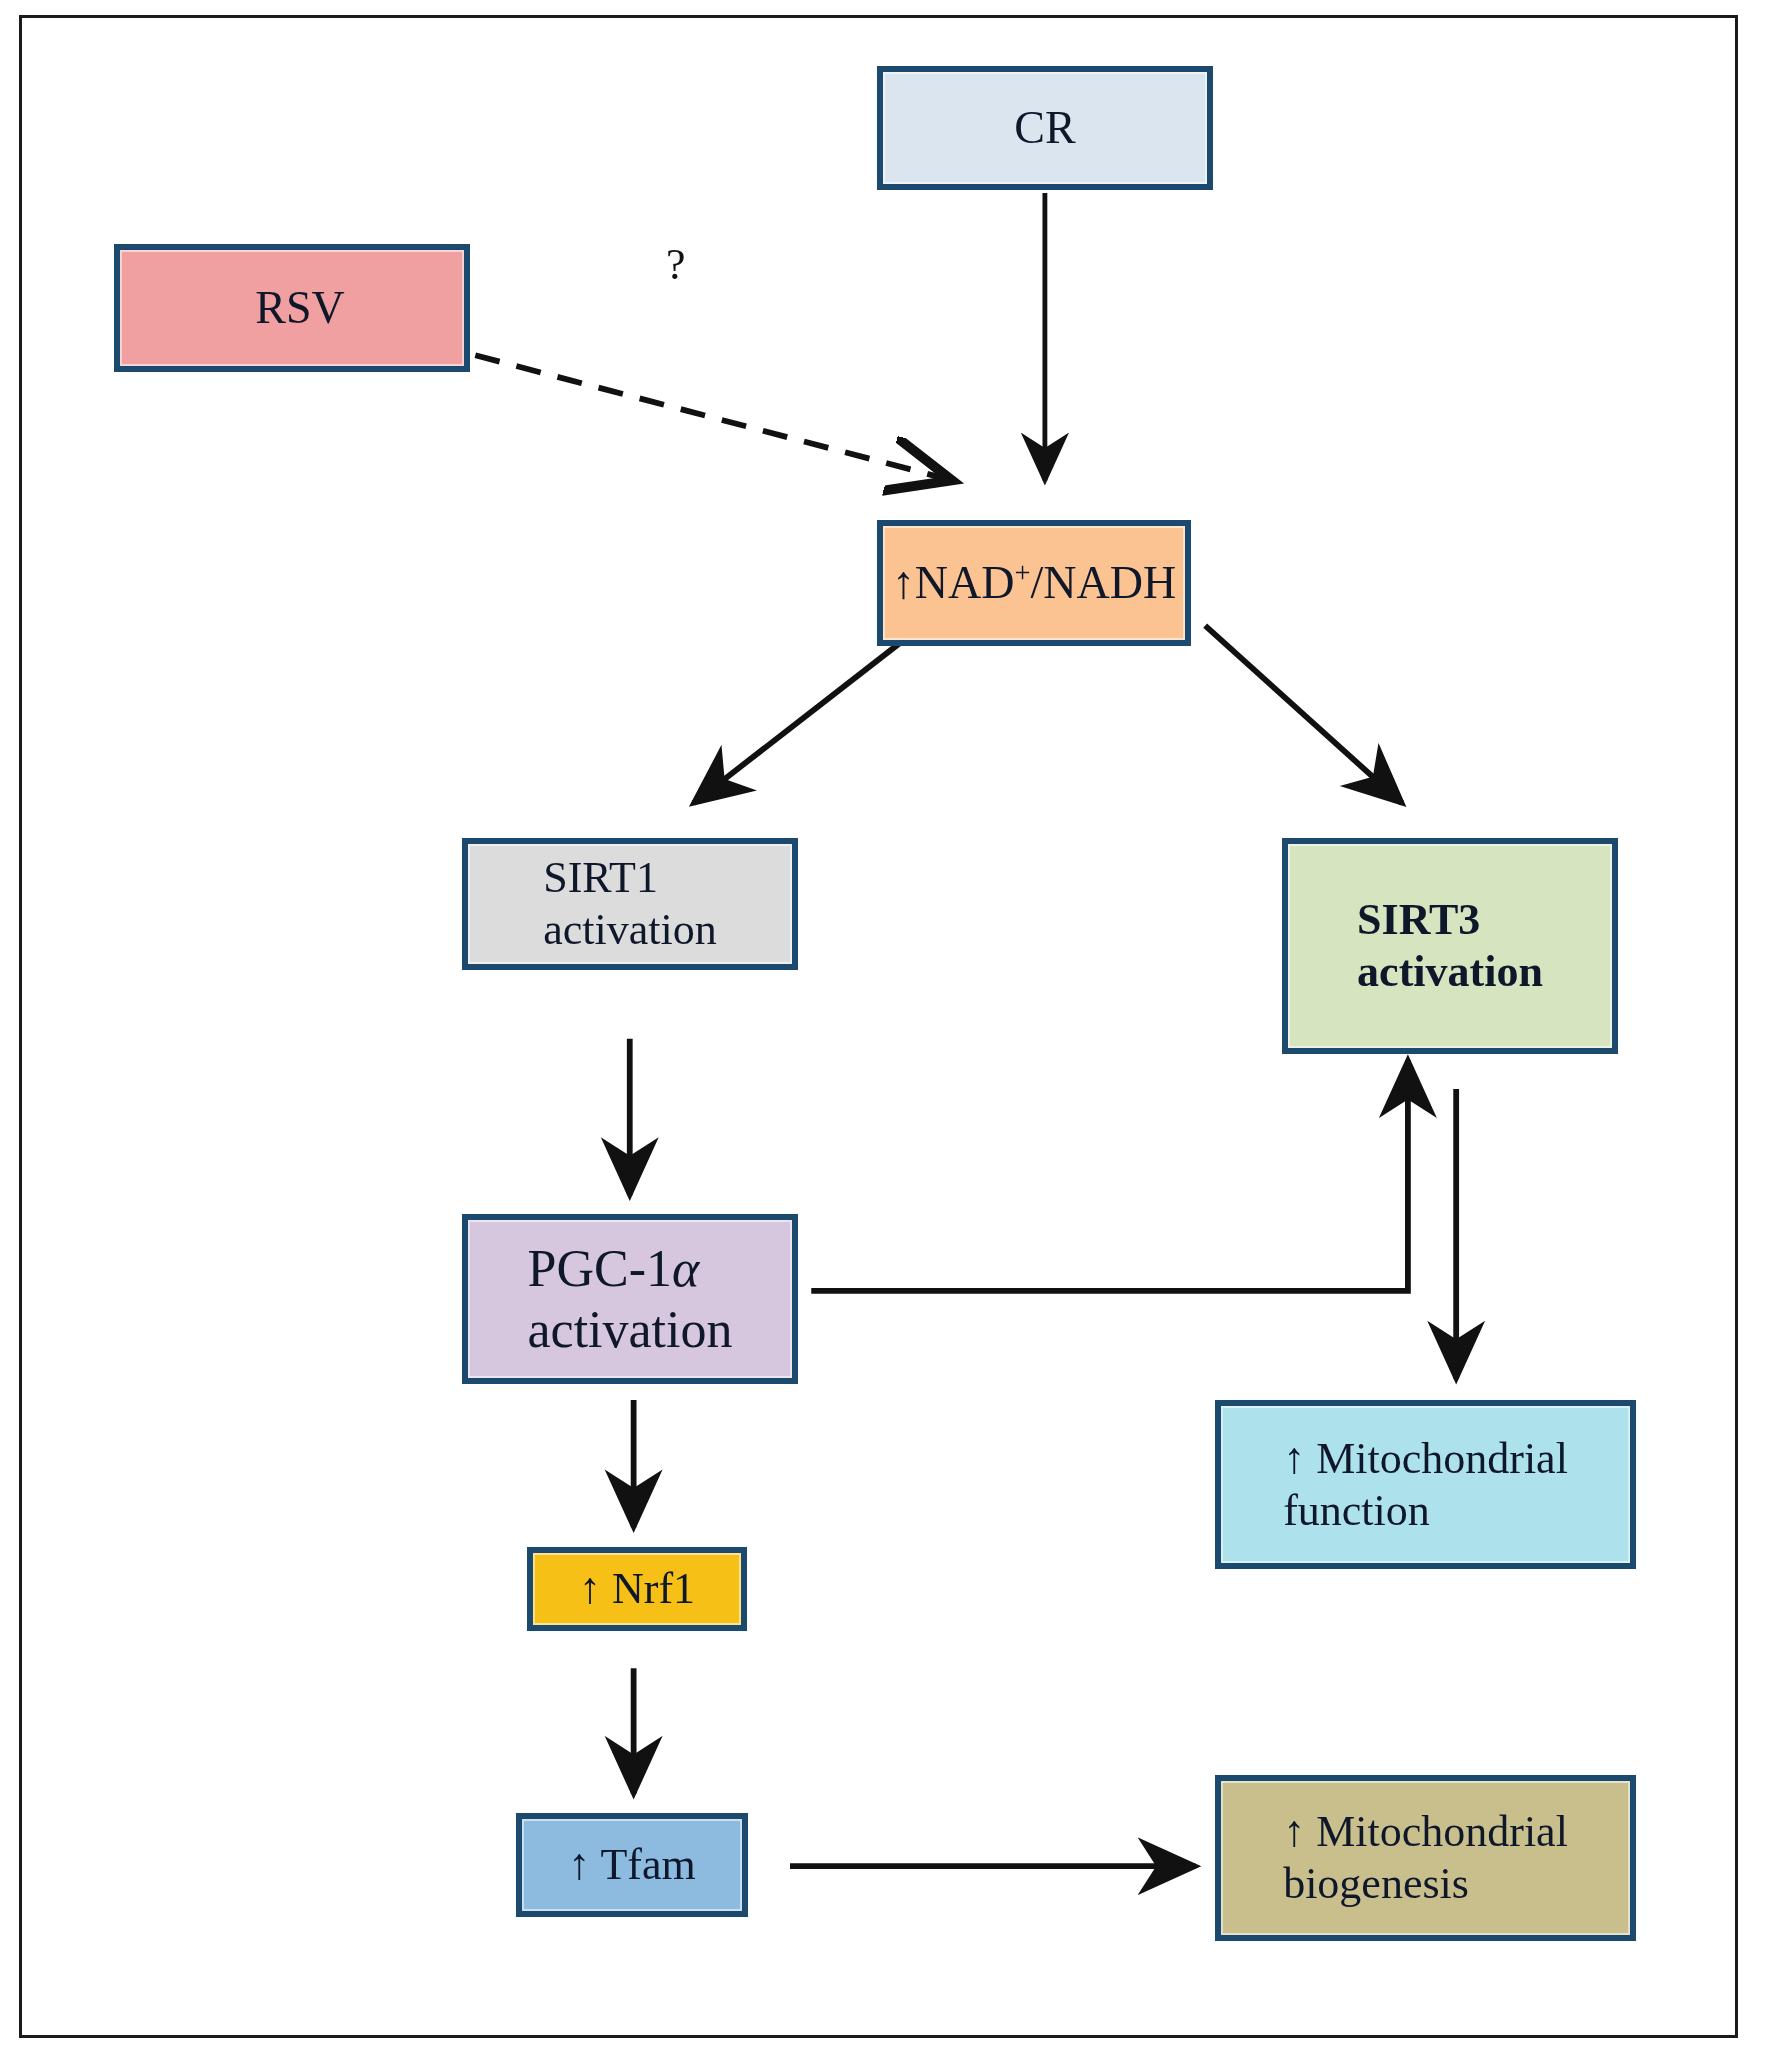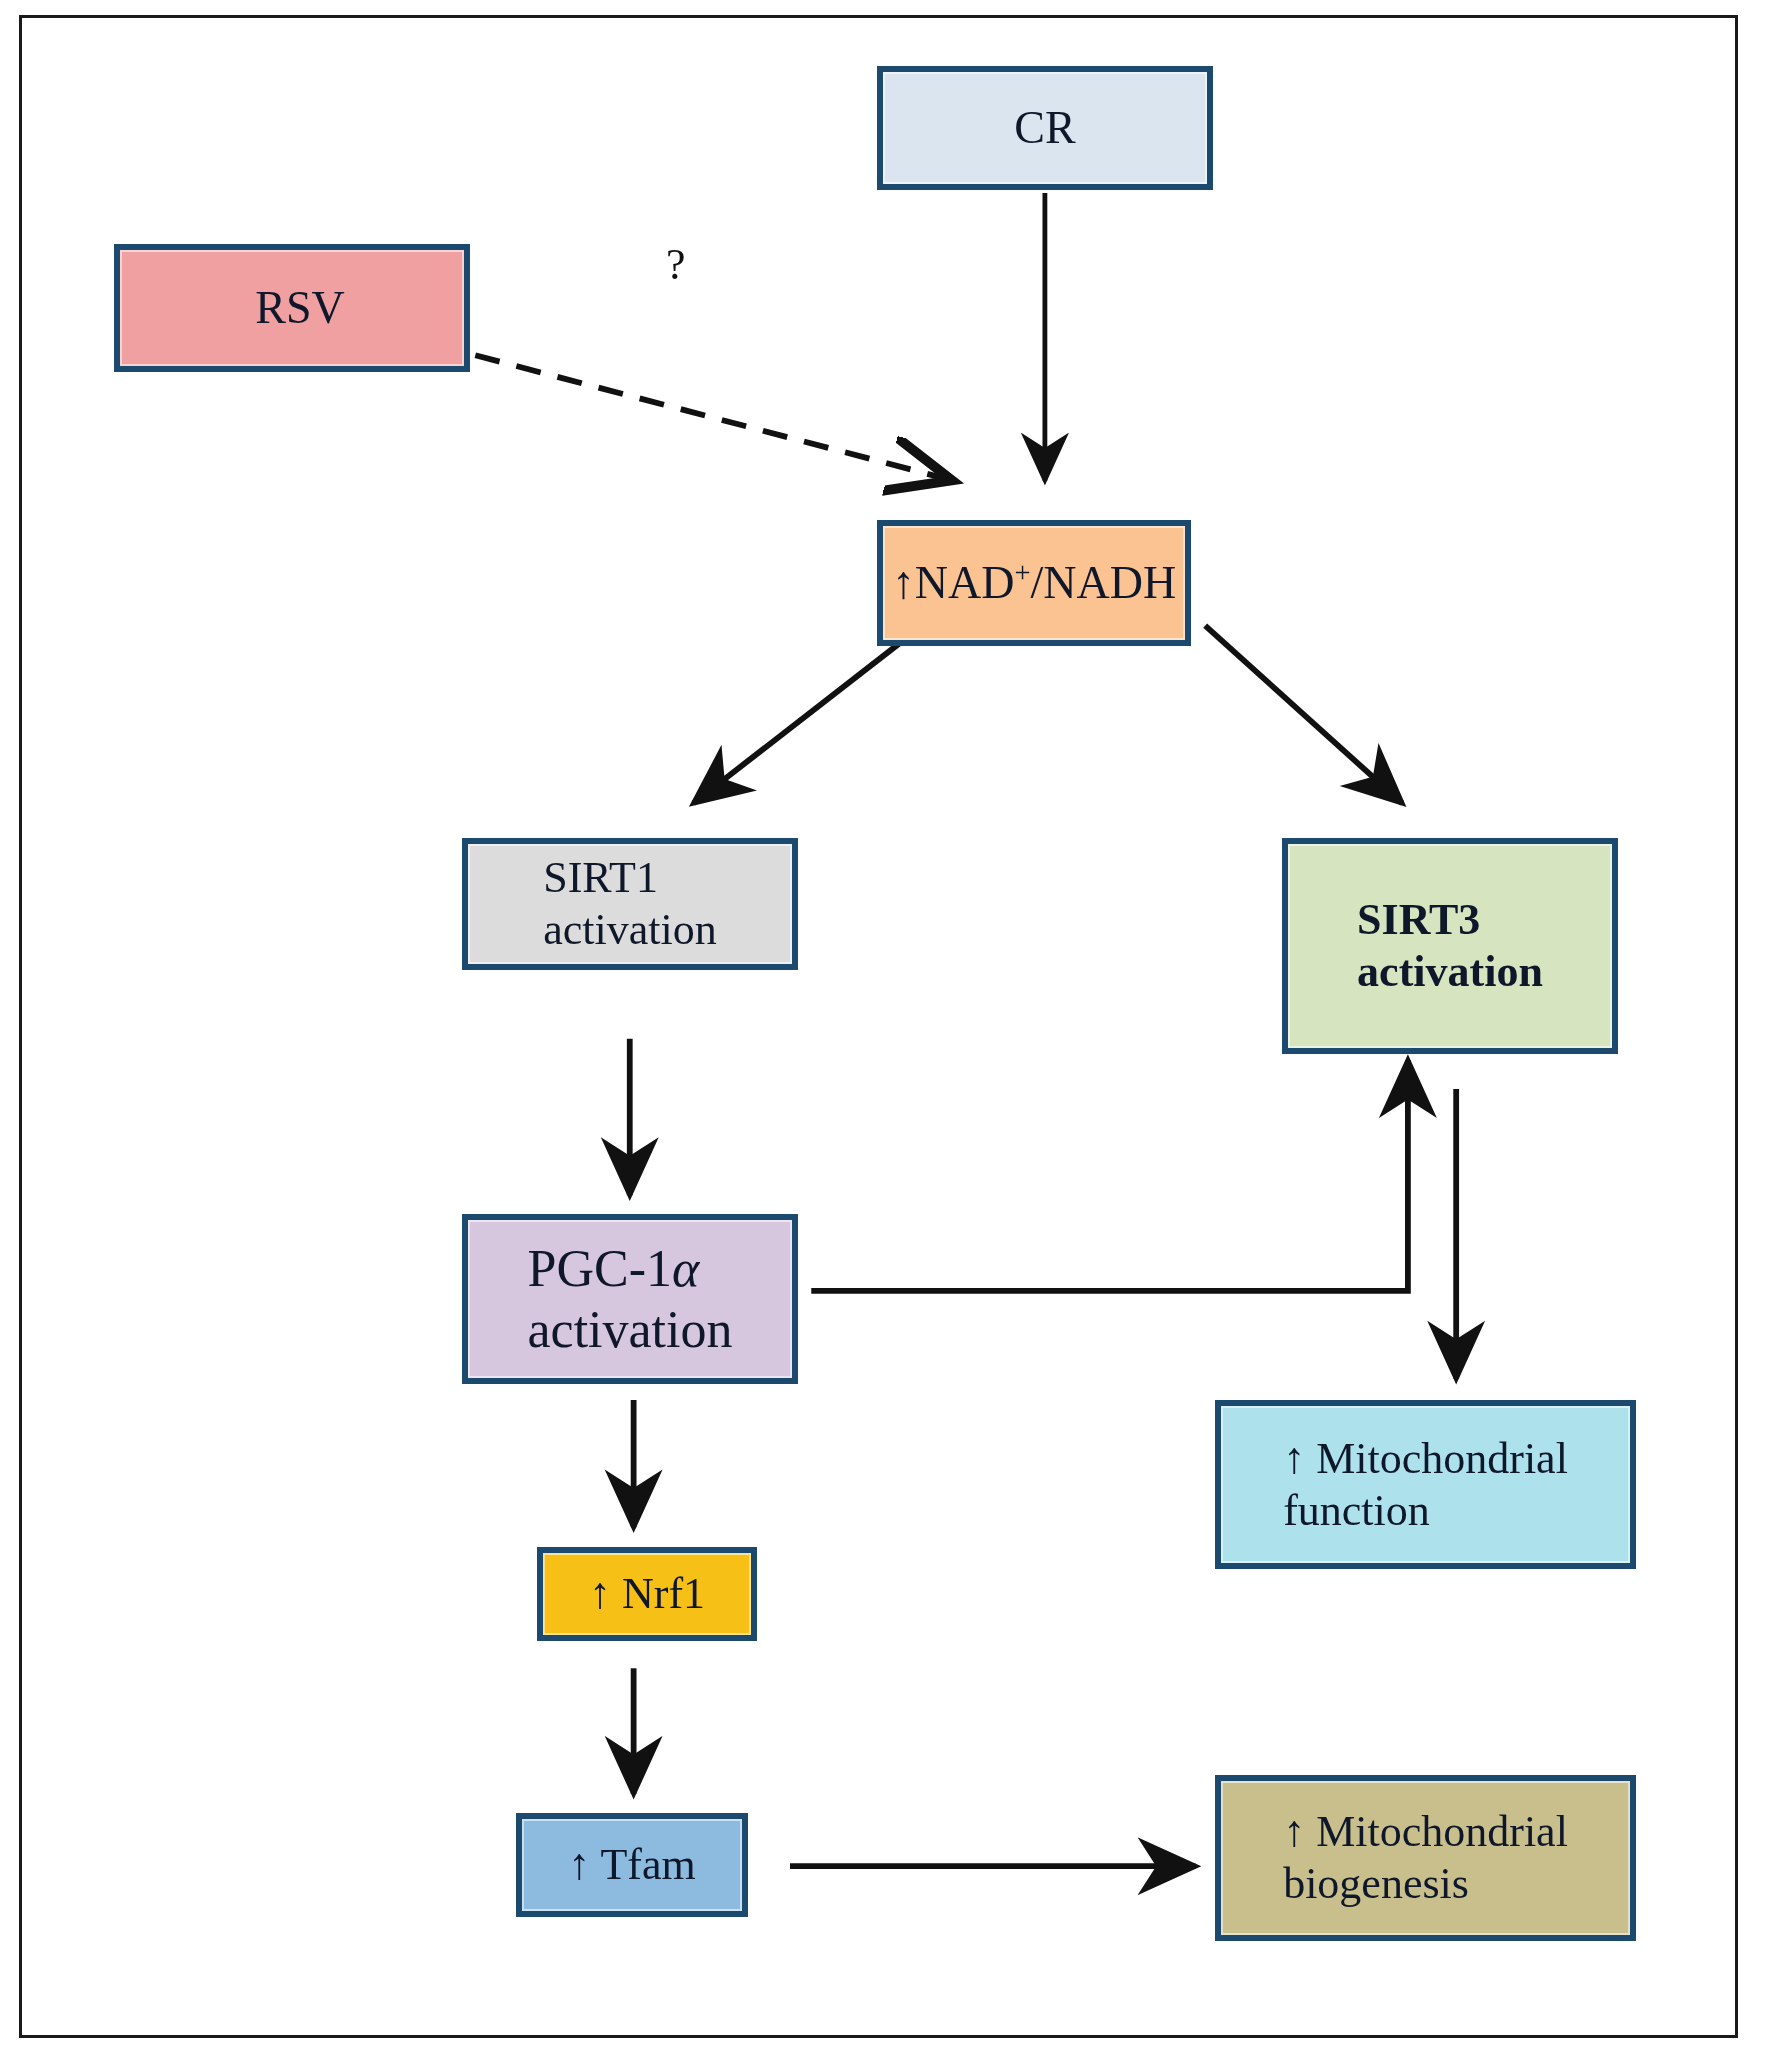--- a/index.html
+++ b/index.html
@@ -52,21 +52,21 @@
   .ital {
     font-style: italic;
   }
   
   #node-cr       { left: 877px;  top: 66px;   width: 336px; height: 124px; background: #dbe5ef; font-size: 46px; }
   #node-rsv      { left: 114px;  top: 244px;  width: 356px; height: 128px; background: #f0a0a0; font-size: 46px; padding-left: 22px; }
   #node-nad      { left: 877px;  top: 492px;  width: 314px; height: 126px; background: #fac391; font-size: 46px; margin-top: 28px; }
   #node-sirt1    { left: 462px;  top: 838px;  width: 336px; height: 132px; background: #dcdcdc; font-size: 44px; }
   #node-sirt3    { left: 1282px; top: 838px;  width: 336px; height: 216px; background: #d7e4c0; font-size: 44px; font-weight: bold; }
   #node-pgc      { left: 462px;  top: 1214px; width: 336px; height: 170px; background: #d6c7de; font-size: 52px; }
-  #node-nrf1     { left: 527px;  top: 1547px; width: 220px; height: 94px; background: #f6c016; font-size: 44px; margin-left: 10px; }
+  #node-nrf1     { left: 527px;  top: 1547px; width: 220px; height: 84px; background: #f6c016; font-size: 44px; }
   #node-tfam     { left: 516px;  top: 1813px; width: 232px; height: 104px; background: #8dbbdf; font-size: 44px; }
   #node-mitofunc { left: 1215px; top: 1400px; width: 421px; height: 169px; background: #ade1ec; font-size: 44px; }
   #node-mitobio  { left: 1215px; top: 1775px; width: 421px; height: 166px; background: #c8bf8d; font-size: 44px; }
 
   #qmark {
     position: absolute;
     left: 666px;
     top: 239px;
     font-size: 44px;
     color: #111111;

